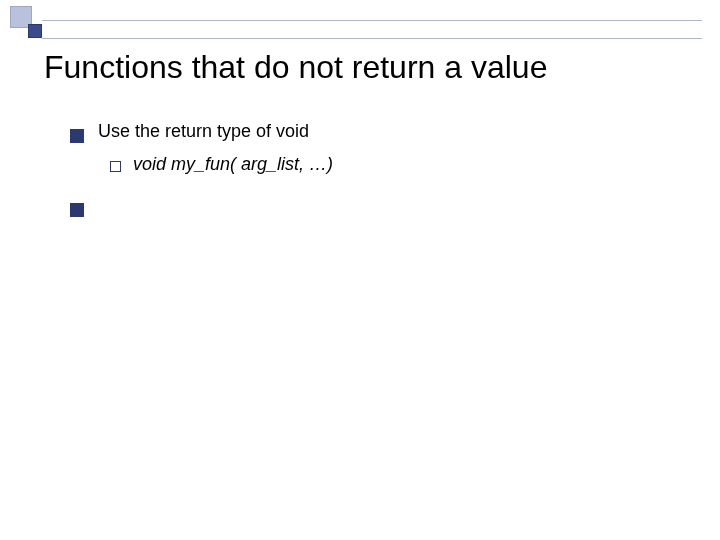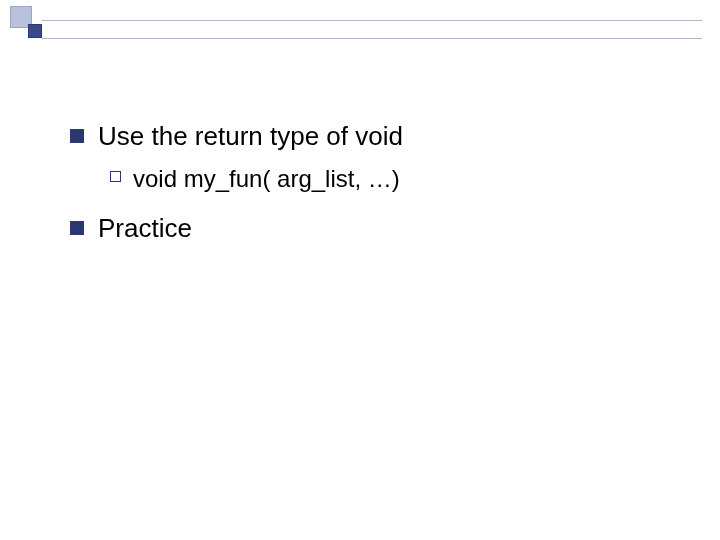--- a/index.html
+++ b/index.html
@@ -71,72 +71,73 @@
     margin-bottom: 10px;
   }
   .bullet1 {
     width: 14px;
     height: 14px;
     background: #2c3970;
     flex: 0 0 auto;
     margin-top: 9px;
   }
   .lvl1-text {
-    font-size: 26px;
+    font-size: 18px;
     line-height: 1.25;
   }
 
   .lvl2 {
     display: flex;
     align-items: flex-start;
     gap: 12px;
     margin-left: 40px;
     margin-top: 10px;
     margin-bottom: 18px;
   }
   .bullet2 {
     width: 11px;
     height: 11px;
     border: 1.5px solid #2c3970;
     background: #ffffff;
     flex: 0 0 auto;
     margin-top: 8px;
   }
   .lvl2-text {
-    font-size: 24px;
+    font-size: 18px;
     line-height: 1.3;
     max-width: 520px;
+    font-style: italic;
   }
 </style>
 </head>
 <body>
 
 <div class="slide">
 
   <div class="deco">
     <div class="sq-big"></div>
     <div class="sq-small"></div>
     <div class="hline top"></div>
     <div class="hline bot"></div>
   </div>
 
+  <div class="title">Functions that do not return a value</div>
 
   <div class="body">
 
     <div class="lvl1">
       <div class="bullet1"></div>
       <div class="lvl1-text">Use the return type of void</div>
     </div>
 
     <div class="lvl2">
       <div class="bullet2"></div>
       <div class="lvl2-text">void my_fun( arg_list, …)</div>
     </div>
 
     <div class="lvl1">
       <div class="bullet1"></div>
-      <div class="lvl1-text">Practice</div>
     </div>
 
 
   </div>
 
 </div>
 
 </body></html>

